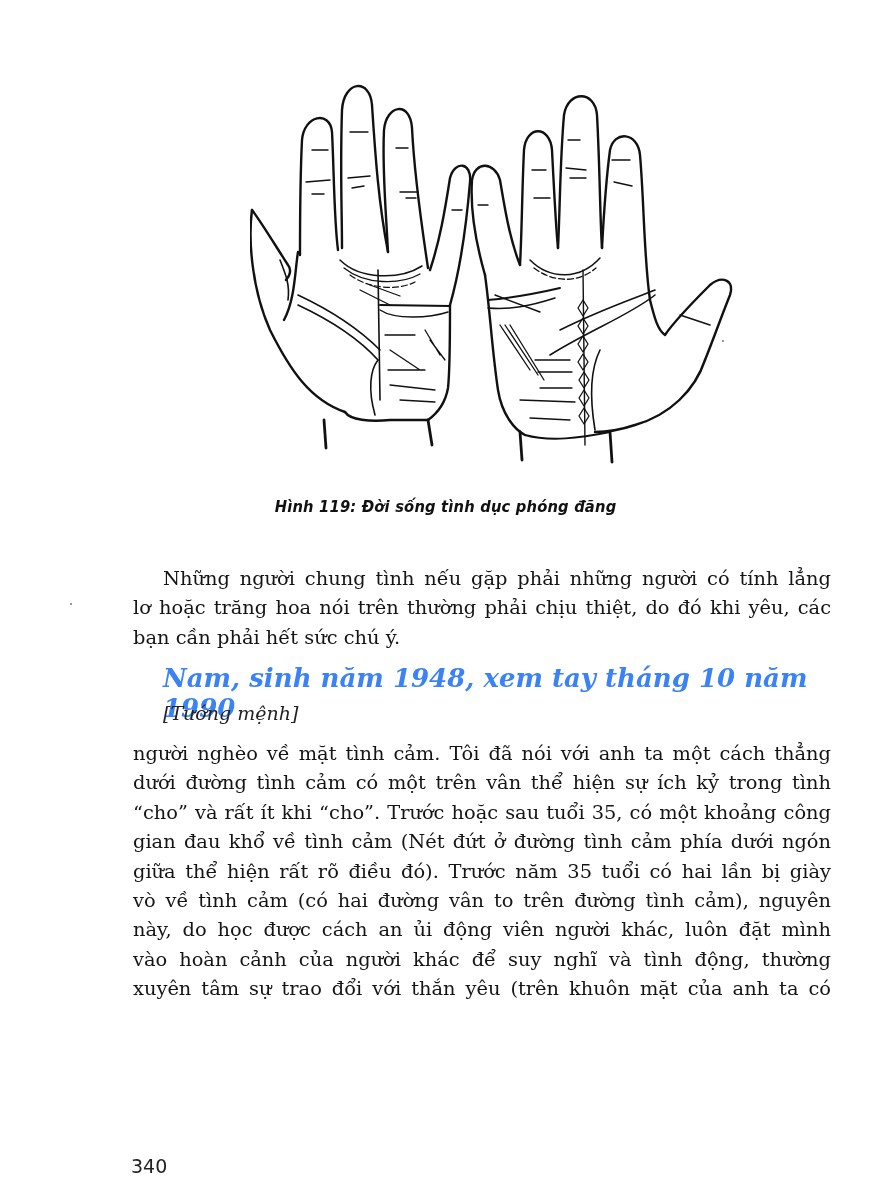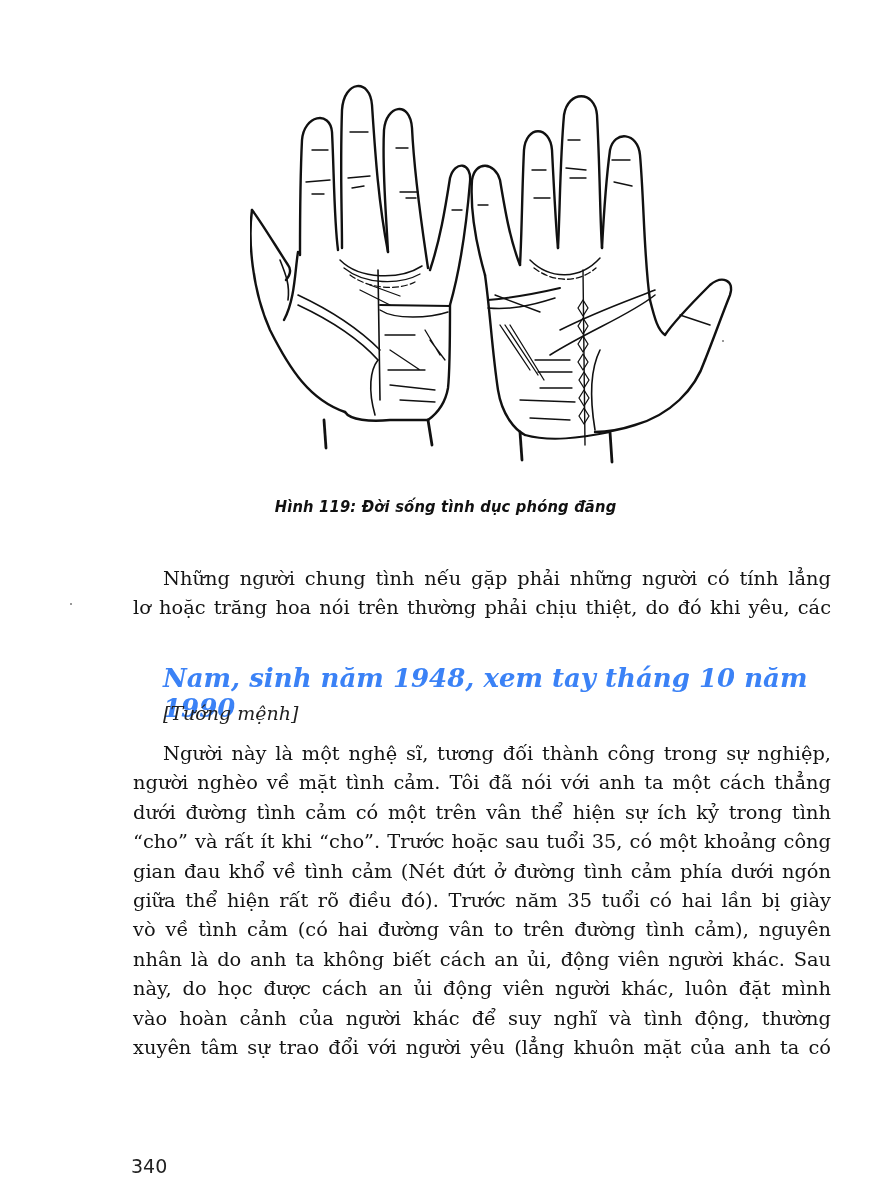--- a/index.html
+++ b/index.html
@@ -199,35 +199,34 @@
       <path d="M75 290 L 110 290 M 78 302 L 112 302 M 80 318 L 112 318 M 60 330 L 115 332 M 70 348 L 110 350" stroke-width="1.3"></path>
     </g>
   </svg>
 </div>
 
 <div class="caption">Hình 119: Đời sống tình dục phóng đãng</div>
 
 <div class="text-block p1">
   <span class="line" style="padding-left:0">Những người chung tình nếu gặp phải những người có tính lẳng</span>
   <span class="line" style="margin-left:-30px">lơ hoặc trăng hoa nói trên thường phải chịu thiệt, do đó khi yêu, các</span>
+  <span class="line last" style="margin-left:-30px">bạn cần phải hết sức chú ý.</span>
 </div>
 
 <div class="heading">Nam, sinh năm 1948, xem tay tháng 10 năm 1990</div>
 <div class="subheading">[Tướng mệnh]</div>
 
 <div class="text-block p2">
-  <span class="line">Người này là một nghệ sĩ, tương đối thành công trong sự nghiệp,</span>
   <span class="line" style="margin-left:-30px">người nghèo về mặt tình cảm. Tôi đã nói với anh ta một cách thẳng</span>
   <span class="line" style="margin-left:-30px">dưới đường tình cảm có một trên vân thể hiện sự ích kỷ trong tình</span>
   <span class="line" style="margin-left:-30px">“cho” và rất ít khi “cho”. Trước hoặc sau tuổi 35, có một khoảng công</span>
   <span class="line" style="margin-left:-30px">gian đau khổ về tình cảm (Nét đứt ở đường tình cảm phía dưới ngón</span>
   <span class="line" style="margin-left:-30px">giữa thể hiện rất rõ điều đó). Trước năm 35 tuổi có hai lần bị giày</span>
   <span class="line" style="margin-left:-30px">vò về tình cảm (có hai đường vân to trên đường tình cảm), nguyên</span>
-  <span class="line" style="margin-left:-30px">nhân là do anh ta không biết cách an ủi, động viên người khác. Sau</span>
   <span class="line" style="margin-left:-30px">này, do học được cách an ủi động viên người khác, luôn đặt mình</span>
   <span class="line" style="margin-left:-30px">vào hoàn cảnh của người khác để suy nghĩ và tình động, thường</span>
-  <span class="line" style="margin-left:-30px">xuyên tâm sự trao đổi với người yêu (lẳng khuôn mặt của anh ta có</span>
+  <span class="line" style="margin-left:-30px">xuyên tâm sự trao đổi với thắn yêu (trên khuôn mặt của anh ta có</span>
 </div>
 
 <div class="page-number">340</div>
 
 <div class="stray-dot" style="left:70px; top:603px;"></div>
 <div class="stray-dot" style="left:722px; top:340px;"></div>
 
 </body></html>

